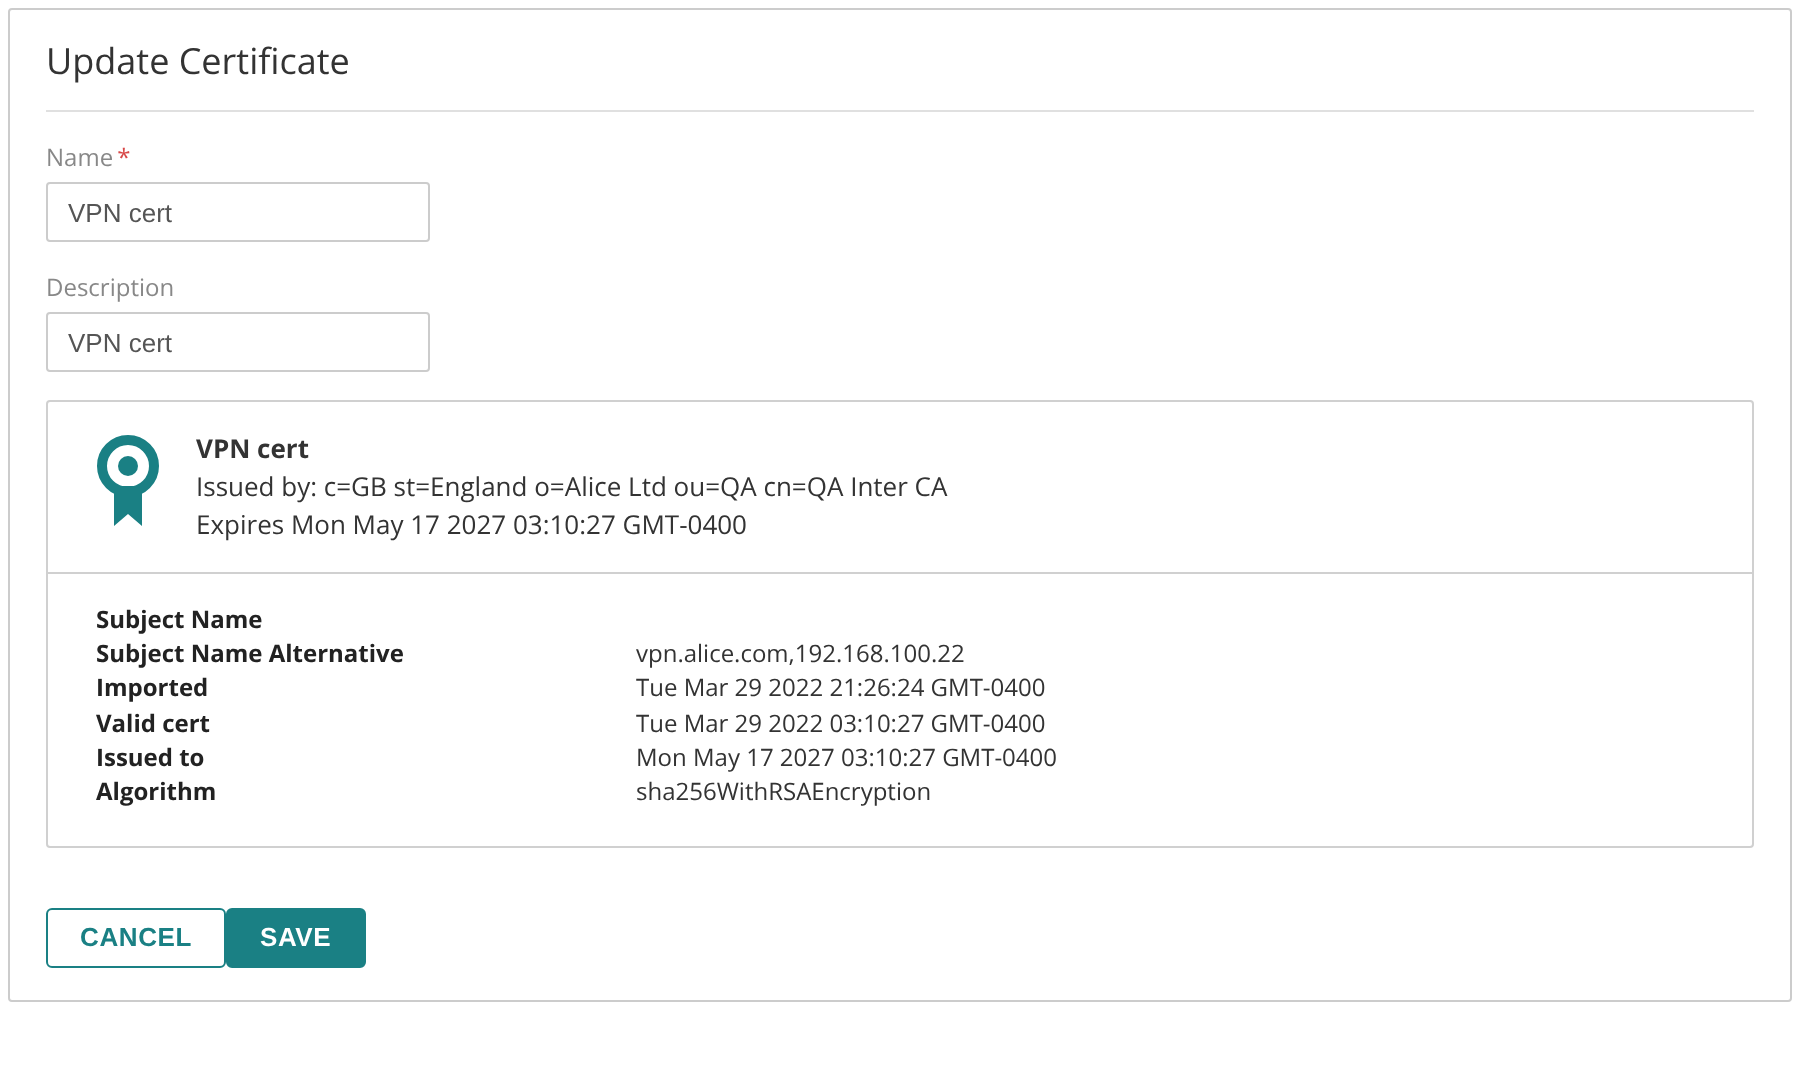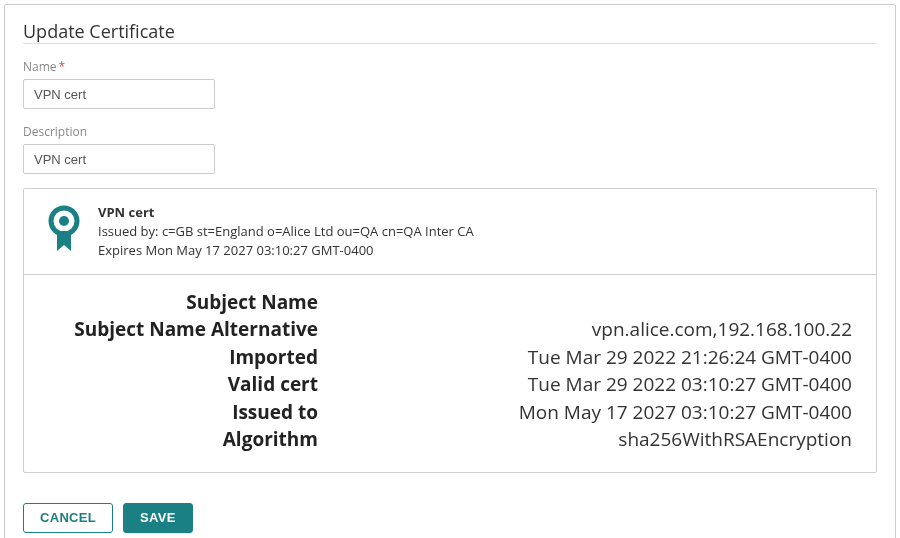--- a/index.html
+++ b/index.html
@@ -14,21 +14,21 @@
       width: 892px;
       border: 1px solid #ccc;
       border-radius: 2px;
       padding: 14px 18px 16px;
       background: #fff;
     }
     .page-title {
       font-size: 18px;
       font-weight: 400;
       color: #333;
-      padding-bottom: 0;
+      padding-bottom: 12px;
       border-bottom: 1px solid #e0e0e0;
       margin-bottom: 14px;
     }
     .field { margin-bottom: 14px; }
     .field-label {
       font-size: 12px;
       color: #888;
       margin-bottom: 4px;
     }
     .required { color: #d84848; margin-left: 2px; }
@@ -62,33 +62,32 @@
       border: none;
       border-top: 1px solid #d0d0d0;
       margin: 0;
     }
     .details {
       padding: 14px 24px 18px;
     }
     .detail-row {
       display: flex;
       line-height: 1.45;
-      font-size: 19px;
-      text-align: right;
+      font-size: 12px;
     }
     .detail-label {
       width: 270px;
       font-weight: 700;
       color: #222;
     }
     .detail-value {
       color: #333;
       flex: 1;
     }
-    .actions { display: flex; gap: 10px; }
+    .actions { display: flex; }
     .btn {
       height: 30px;
       padding: 0 16px;
       font-size: 13px;
       font-weight: 600;
       letter-spacing: 0.3px;
       border-radius: 3px;
       cursor: pointer;
       display: inline-flex;
       align-items: center;

